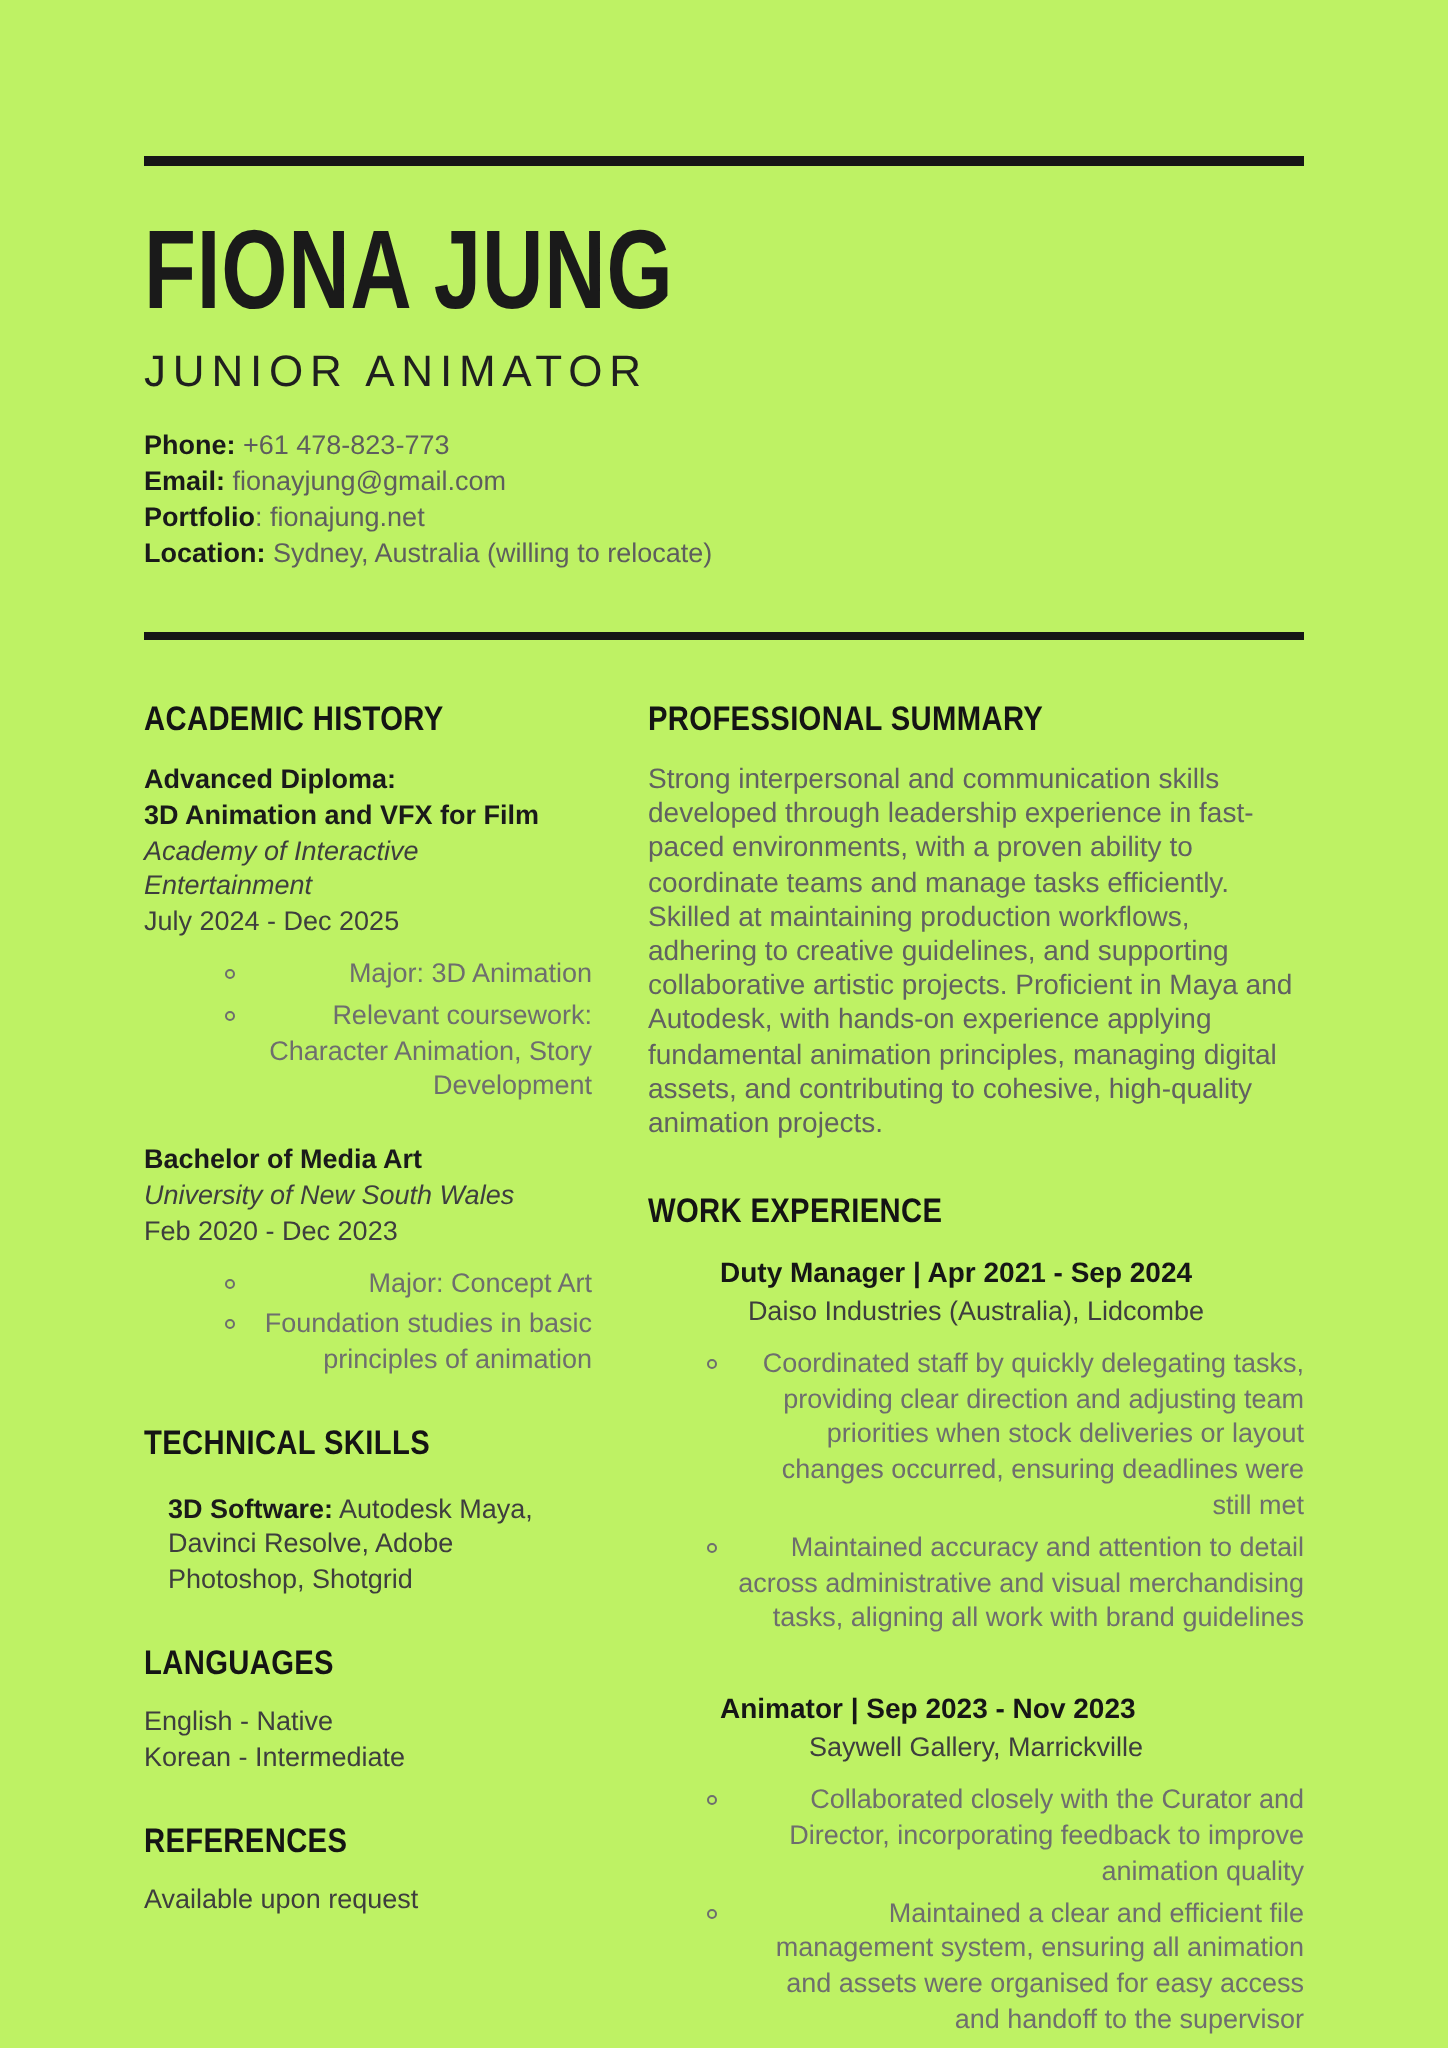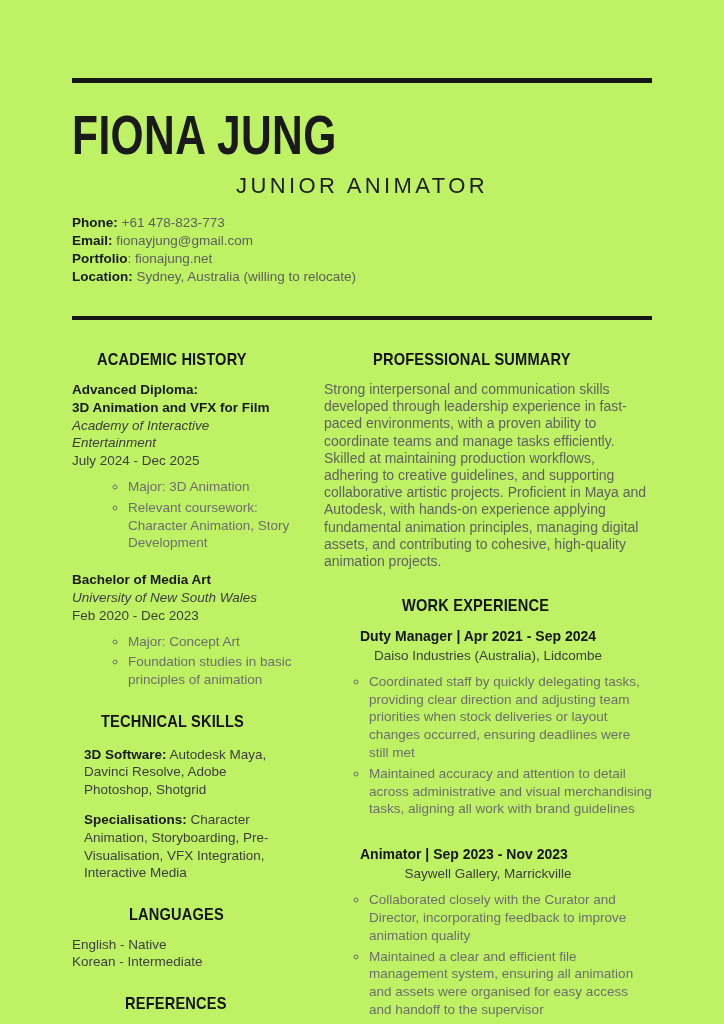--- a/index.html
+++ b/index.html
@@ -33,59 +33,58 @@
     transform-origin:left center;
     letter-spacing:0.5px;
   }
   .role {
     margin:12px 0 0 0;
     font-size:22px;
     font-weight:normal;
     letter-spacing:3.4px;
     color:#1f1f1f;
     white-space:nowrap;
-    text-align:center;
   }
   .contact { margin-top:15px; font-size:13.5px; line-height:19.5px; }
   .contact-line { white-space:nowrap; }
   .c-label { font-weight:bold; color:#1a1a1a; }
   .c-value { color:#5e5e5e; }
 
   
   .columns { display:flex; gap:28px; margin-top:29px; }
   .col-left  { flex:0 0 224px; width:224px; }
   .col-right { flex:1; min-width:0; }
 
   .sec-heading {
     margin:0 0 9px 0;
     font-size:17px;
     font-weight:bold;
     color:#141414;
     white-space:nowrap;
-    text-align:center;
   }
   .cond {
     display:inline-block;
     transform:scaleX(0.86);
     transform-origin:left center;
     letter-spacing:0.2px;
   }
 
   .t13 { font-size:13.5px; line-height:1.32; }
 
   .entry { margin-bottom:19px; }
   .b-line { font-weight:bold; color:#1a1a1a; }
   .i-line { font-style:italic; color:#3e3e3e; }
   .d-line { color:#3e3e3e; }
 
   ul.bullets {
     margin:8px 0 0 0;
     padding:0 0 0 56px;
     list-style-type:circle;
     color:#6e6e6e;
+    text-align:right;
   }
   ul.bullets li { margin:0 0 3px 0; }
   .col-right ul.bullets { padding-left:45px; }
 
   .section { margin-bottom:22px; }
   .skills-item { margin:12px; color:#3e3e3e; }
   .lang-line { color:#3e3e3e; }
   .refs-line { color:#3e3e3e; }
 
   .summary-text {
@@ -153,21 +152,20 @@
           <ul class="bullets">
             <li>Major: Concept Art</li>
             <li>Foundation studies in basic principles of animation</li>
           </ul>
         </div>
       </section>
 
       <section class="section">
         <h3 class="sec-heading"><span class="cond">TECHNICAL SKILLS</span></h3>
         <p class="skills-item"><span class="b-line">3D Software:</span><span> Autodesk Maya, Davinci Resolve, Adobe Photoshop, Shotgrid</span></p>
-        <p class="skills-item"><span class="b-line">Specialisations:</span><span> Character Animation, Storyboarding, Pre-Visualisation, VFX Integration, Interactive Media</span></p>
       </section>
 
       <section class="section">
         <h3 class="sec-heading"><span class="cond">LANGUAGES</span></h3>
         <div class="lang-line">English - Native</div>
         <div class="lang-line">Korean - Intermediate</div>
       </section>
 
       <section class="section">
         <h3 class="sec-heading"><span class="cond">REFERENCES</span></h3>

